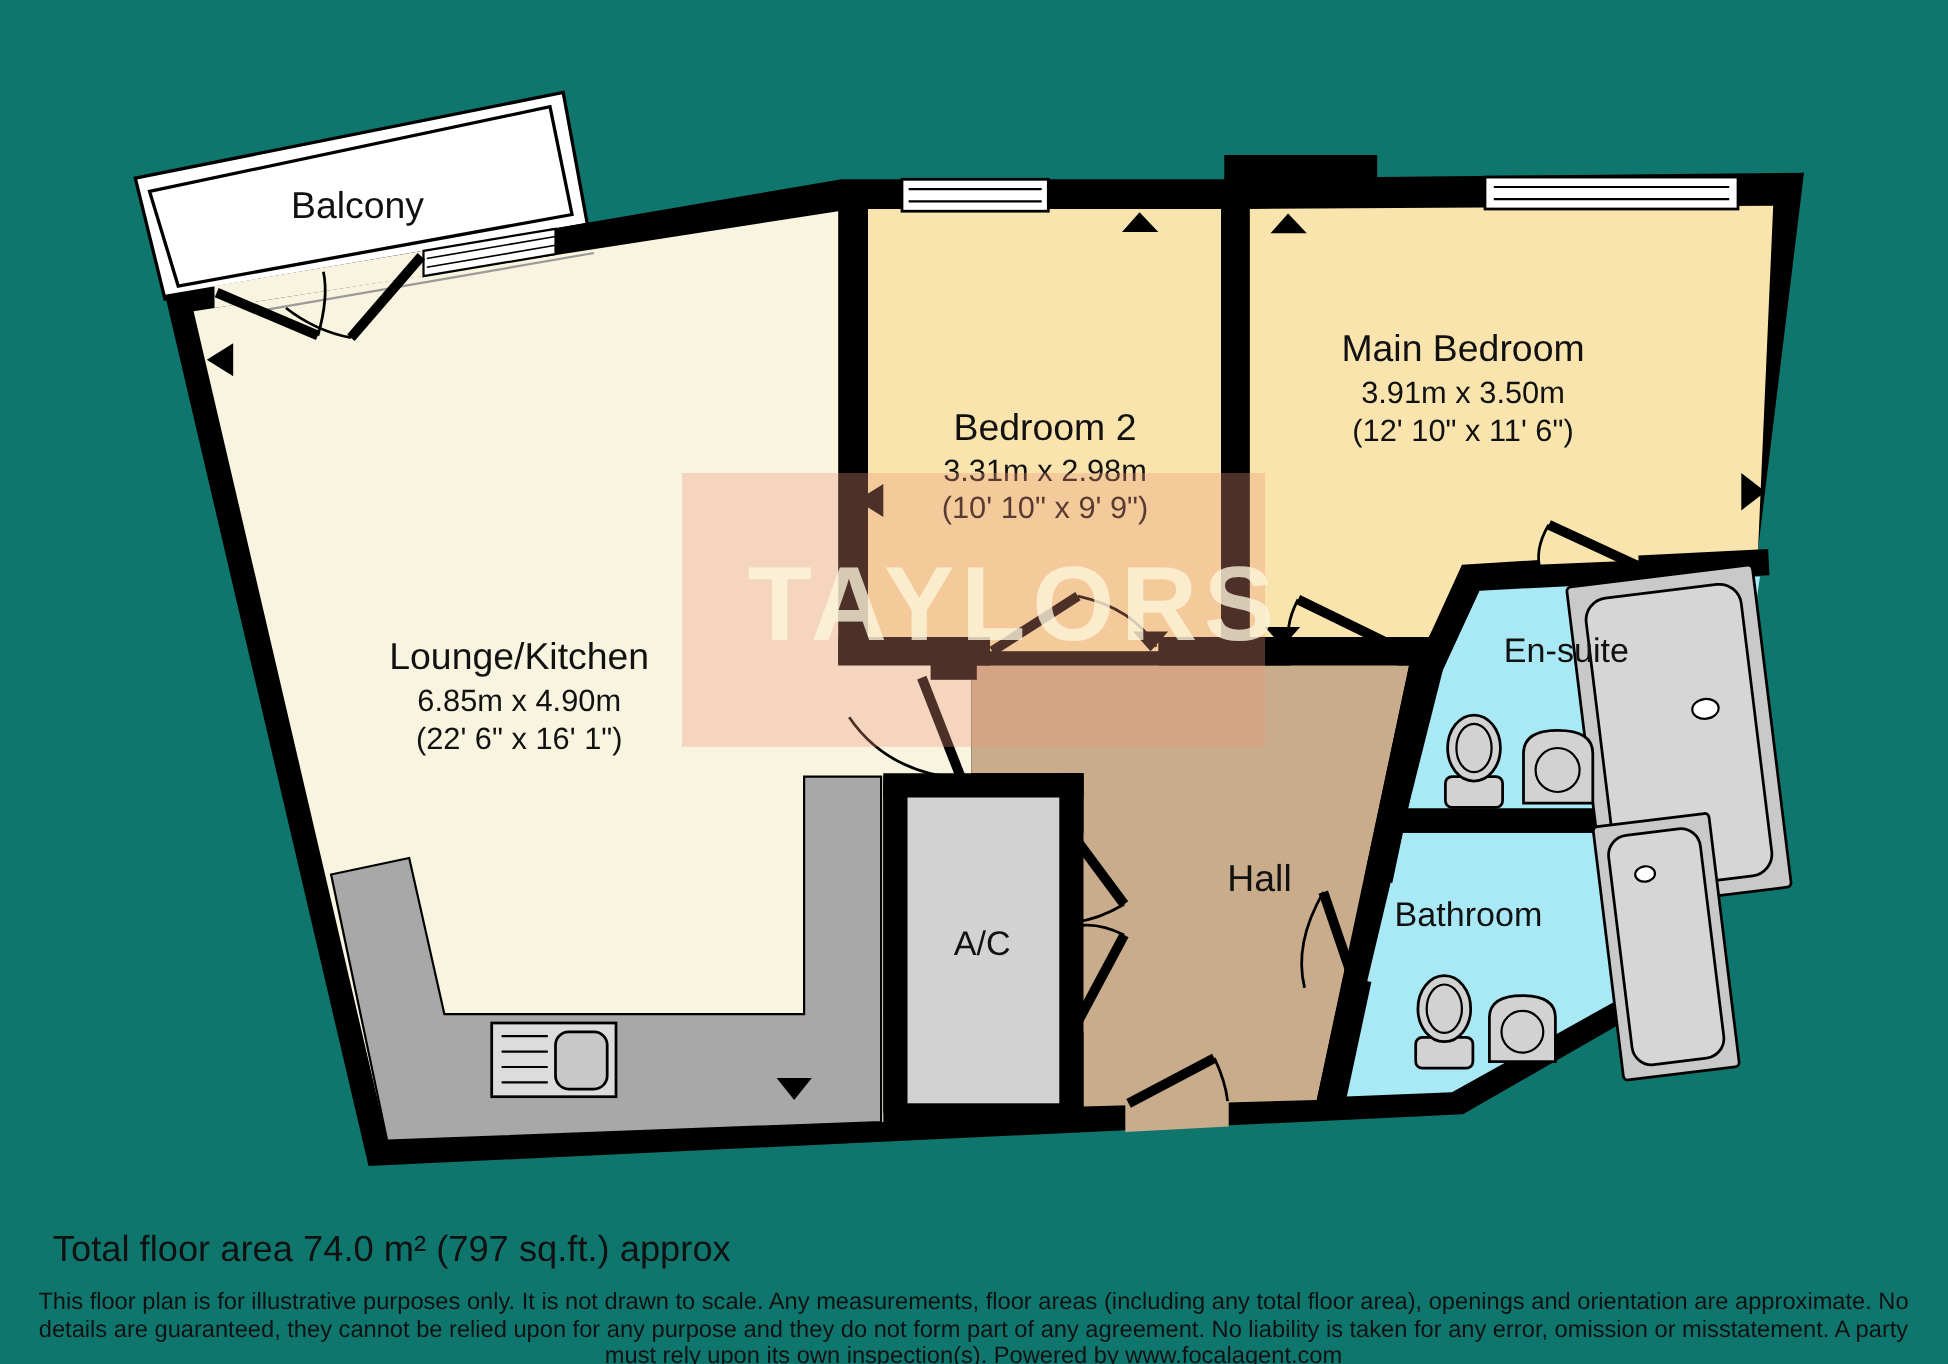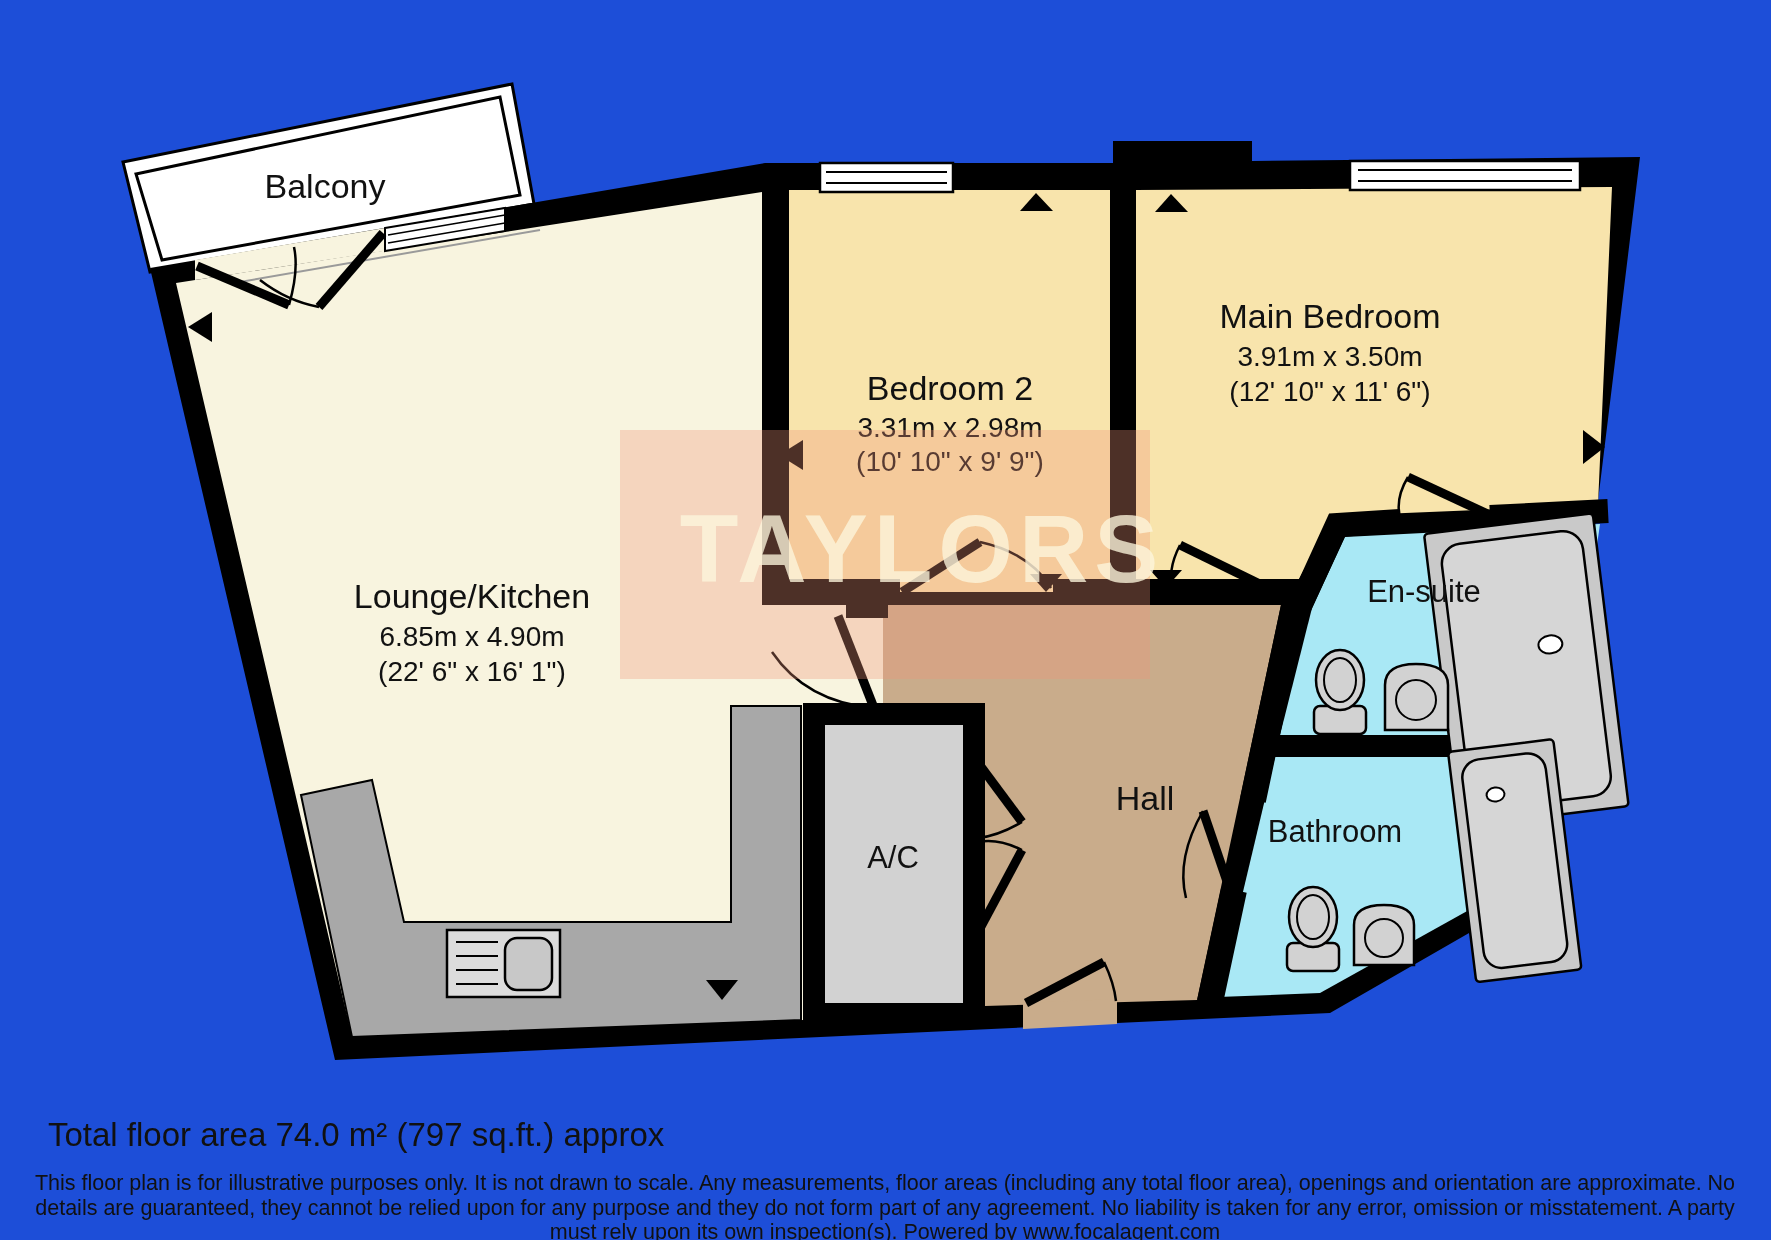--- a/index.html
+++ b/index.html
@@ -1,16 +1,16 @@
 <!DOCTYPE html>
 <html><head>
 <meta charset="utf-8">
 <style>
   html,body{margin:0;padding:0;background:#ffffff;}
-  .page{width:1771px;height:1240px;position:relative;background:#1d4ed8;font-family:"Liberation Sans",sans-serif;}
+  .page{width:1771px;height:1240px;position:relative;background:#0f766e;font-family:"Liberation Sans",sans-serif;}
   svg{display:block;}
   text{font-family:"Liberation Sans",sans-serif;fill:#111;}
   .room-label{font-size:34px;}
   .dim-label{font-size:28px;}
   .small-label{font-size:31px;}
   .wm-text{font-size:96px;font-weight:bold;letter-spacing:6px;fill:rgba(253,246,220,0.78);}
   .footer-title{font-size:33px;}
   .footer-small{font-size:21.5px;}
 </style>
 </head>

